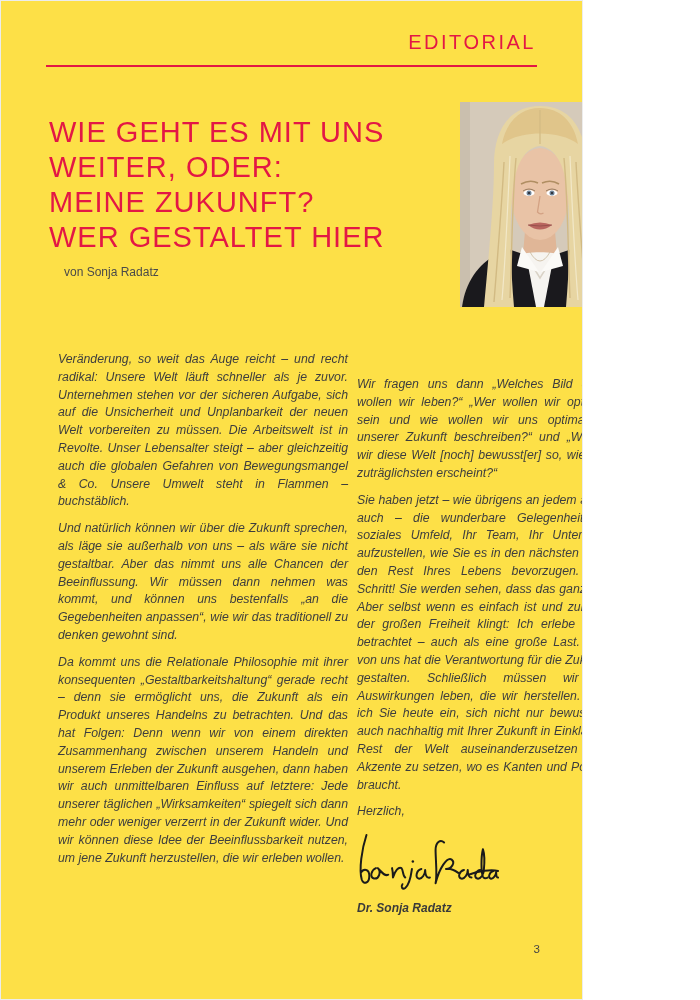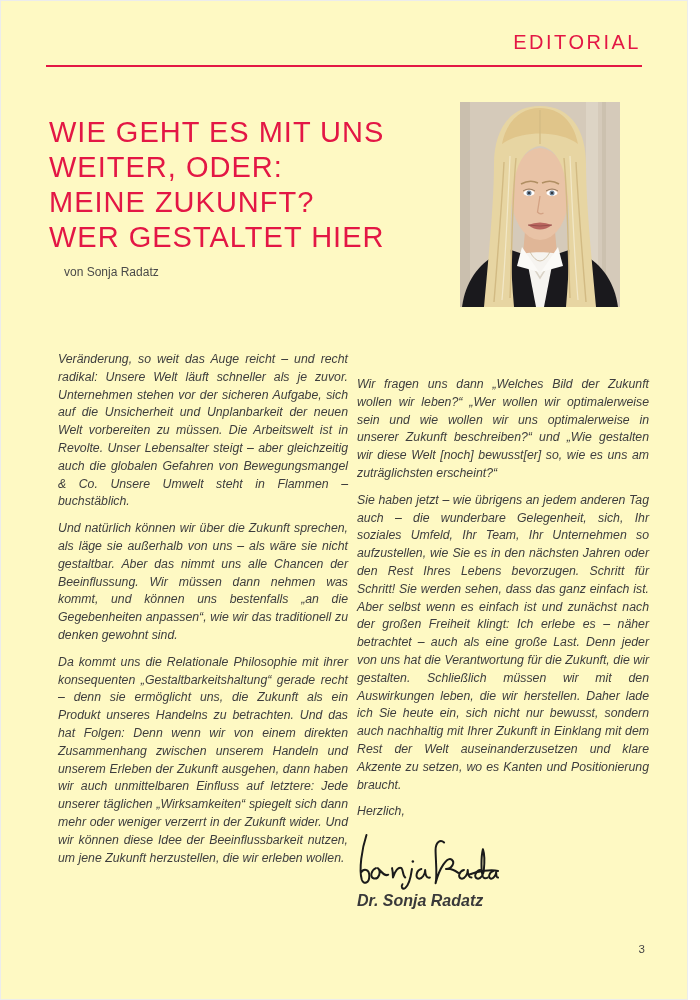--- a/index.html
+++ b/index.html
@@ -2,22 +2,22 @@
 <html lang="de" style="--accent: #e31745; --body-text: #3e3e3e;"><head>
 <meta charset="utf-8">
 <style>
   :root{
     --accent:#e31745;
     --body-text:#3e3e3e;
   }
   html,body{margin:0;padding:0;background:#ffffff;}
   .page{
     position:relative;
-    width:688px;height:1000px;
-    background:#fef9c3;
+    width:583px;height:1000px;
+    background:#fde047;
     border:1px solid #ececec;
     box-sizing:border-box;
     overflow:hidden;
     font-family:"Liberation Sans", sans-serif;
   }
   .header-label{
     position:absolute;top:30px;right:46px;
     color:var(--accent);
     font-size:20px;font-weight:400;letter-spacing:2.5px;
   }
@@ -46,21 +46,22 @@
   .col-right{left:356px;top:375px;width:292px;}
   .para{
     margin:0 0 9px 0;
     text-align:justify;
     hyphens:auto;-webkit-hyphens:auto;
   }
   .title-line{display:block;}
   .signature{margin-top:6px;margin-left:0;}
   .signature svg{display:block;}
   .sig-caption{
-    font-size:16px;font-weight:bold;color:#3a3a3a;
+    margin-top:8px;
+    font-size:12px;font-weight:bold;color:#3a3a3a;
   }
   .page-number{
     position:absolute;right:42px;top:942px;
     font-size:11.5px;color:#454545;
   }
 </style>
 </head>
 <body>
 
 <div class="page">

